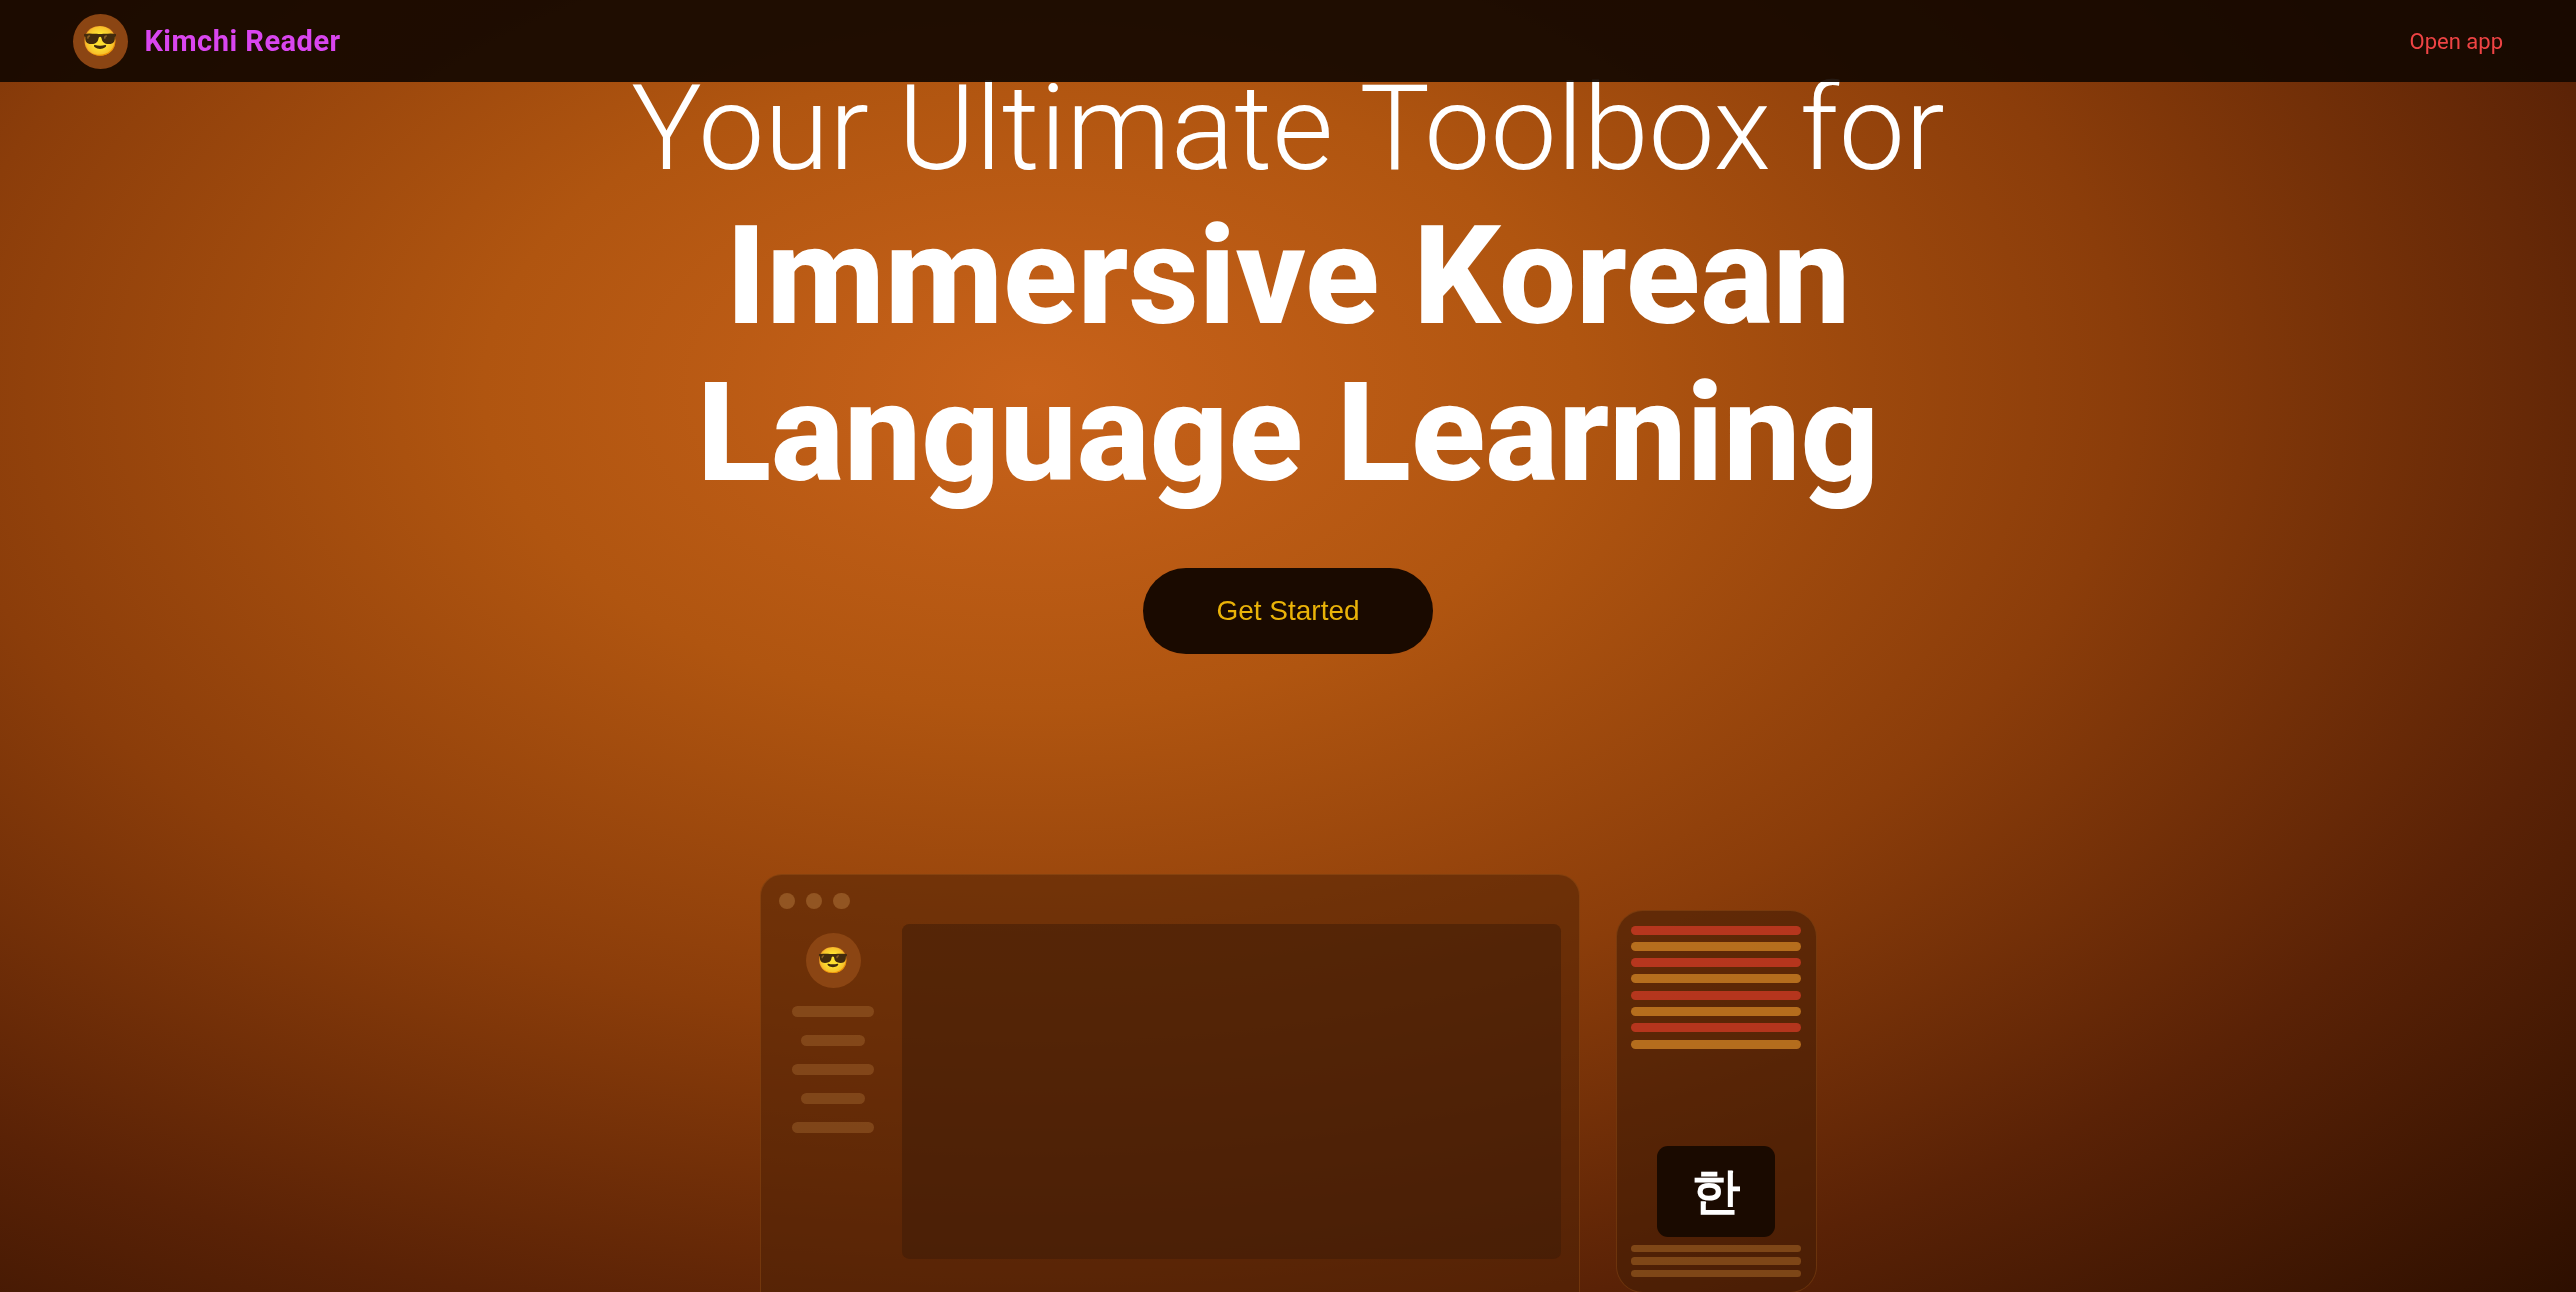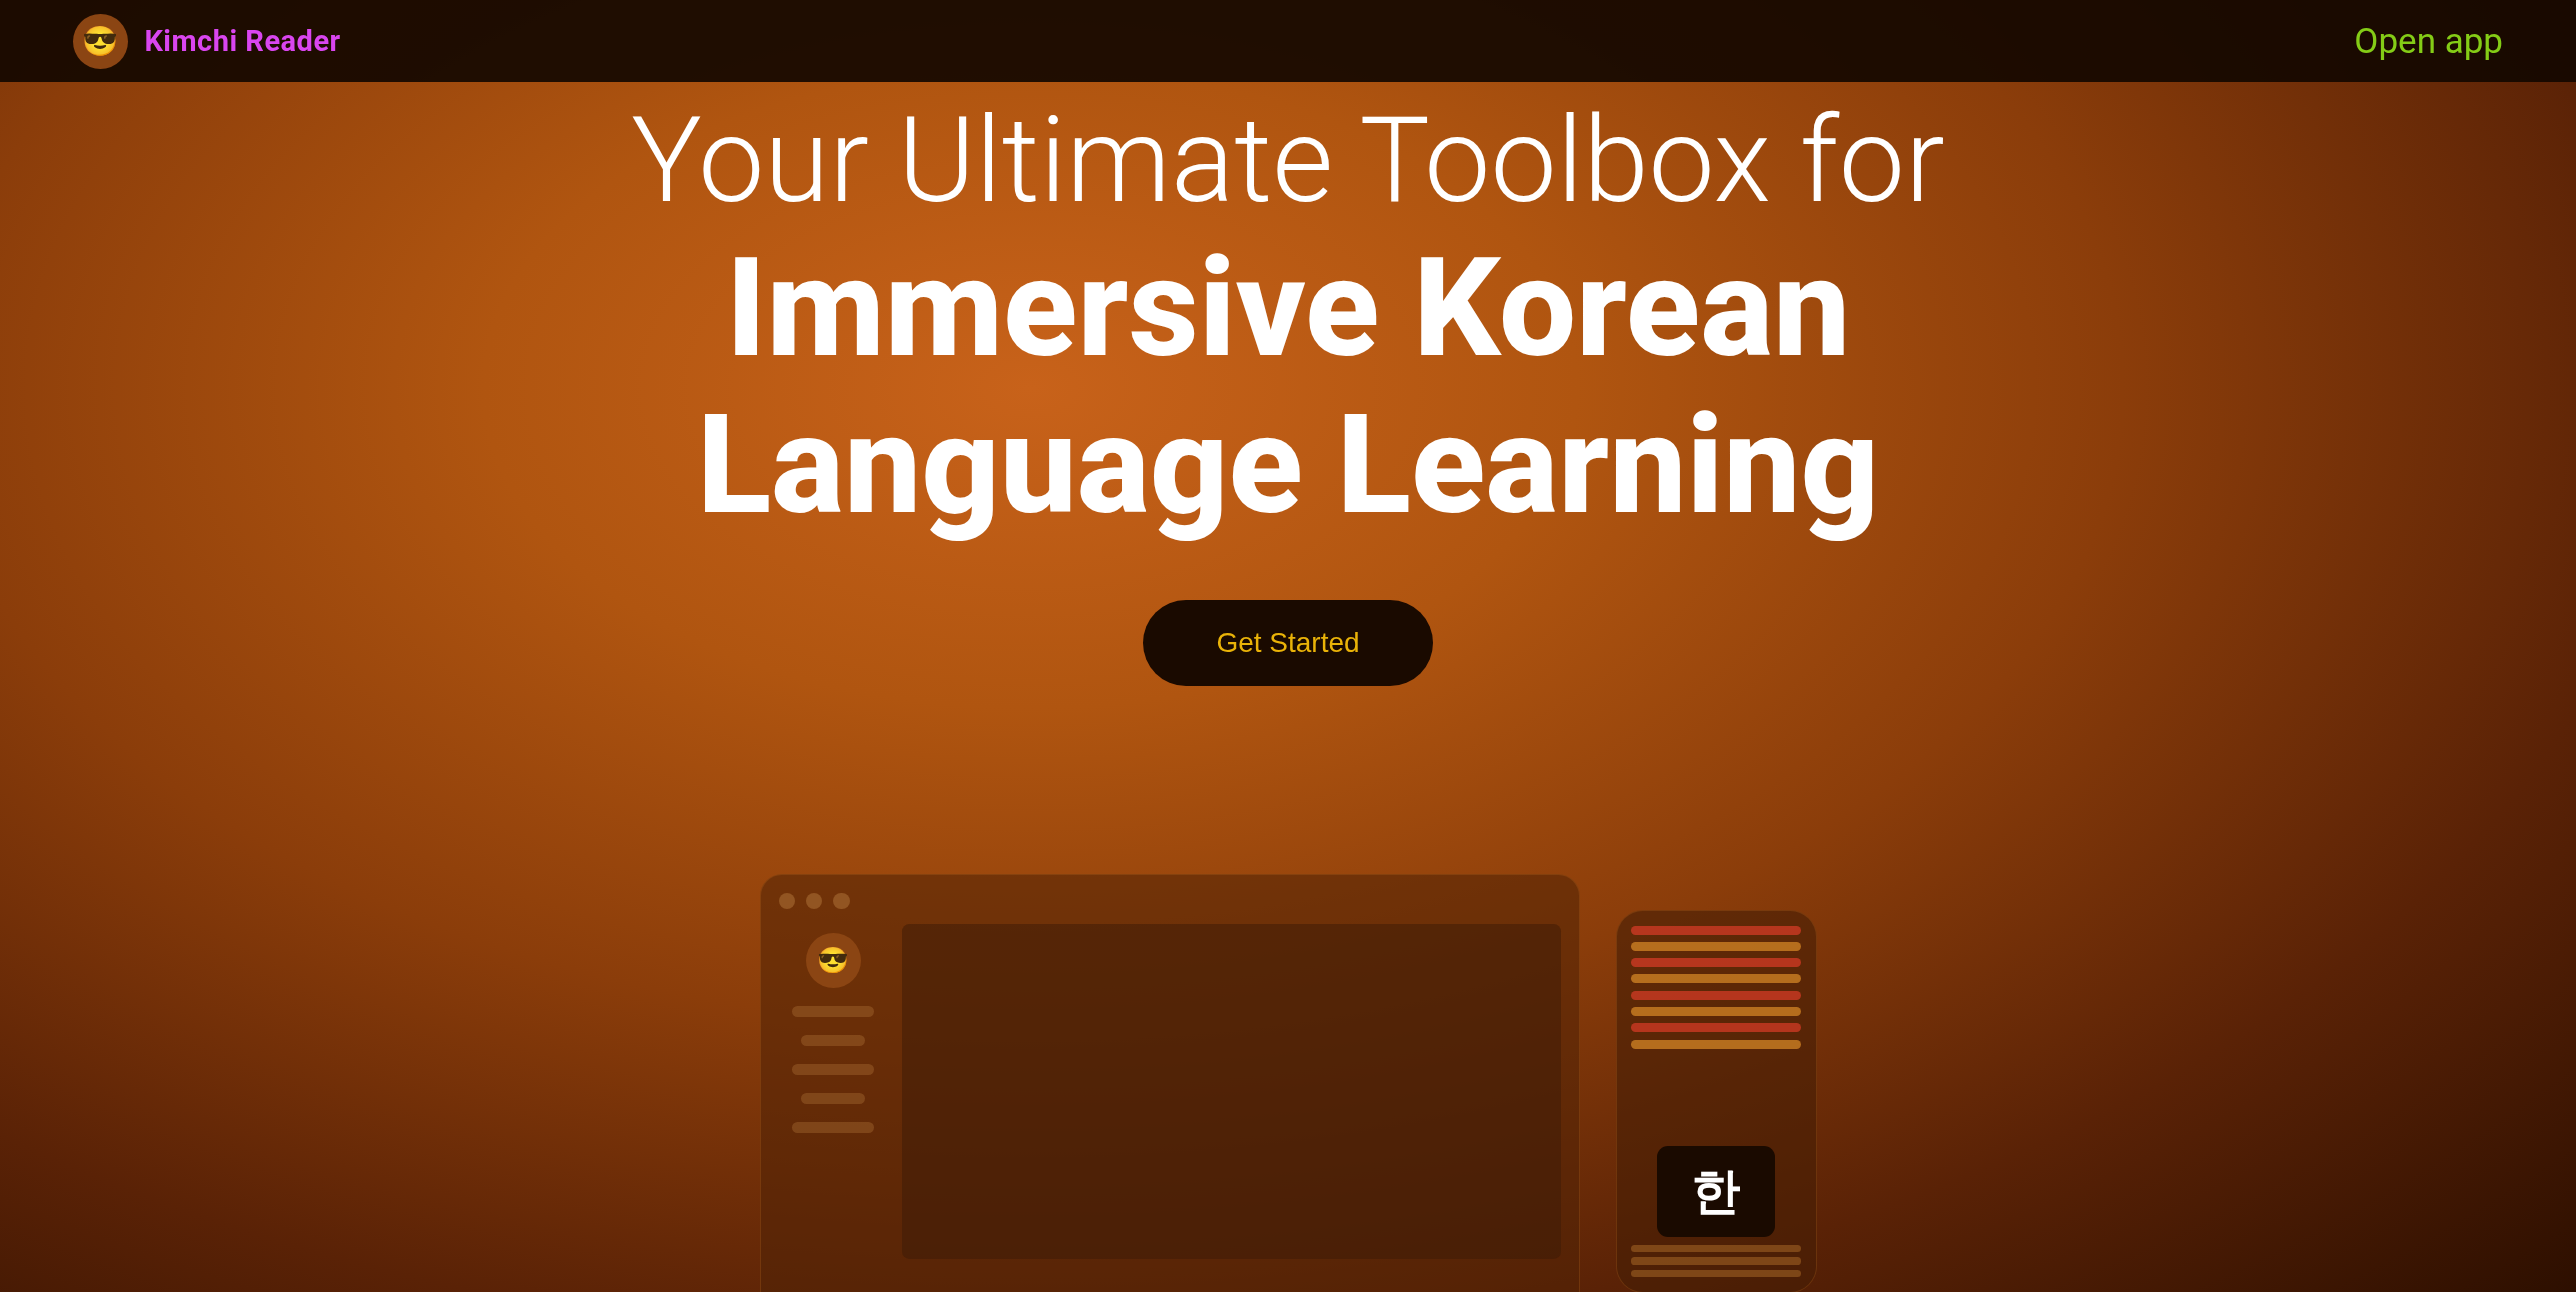--- a/index.html
+++ b/index.html
@@ -64,36 +64,36 @@
 
     .nav-link {
       color: #ffffff;
       font-size: 25.5px;
       text-decoration: none;
       font-weight: 400;
       opacity: 0.9;
     }
 
     .nav-open-app {
-      color: #84cc16;
-      font-size: 35px;
+      color: #ef4444;
+      font-size: 22px;
       font-weight: 400;
       text-decoration: none;
       margin-left: auto;
     }
 
     
     .hero {
       width: 100%;
       min-height: 1293px;
       background: radial-gradient(ellipse at 40% 30%, #c8621a 0%, #b05510 25%, #8b3d0a 50%, #5a2206 75%, #2d0f00 100%);
       display: flex;
       flex-direction: column;
       align-items: center;
-      padding-top: 94px;
+      padding-top: 62px;
       position: relative;
       overflow: hidden;
     }
 
     .hero-title {
       text-align: center;
       color: #ffffff;
       line-height: 1.15;
       max-width: 1641px;
     }

